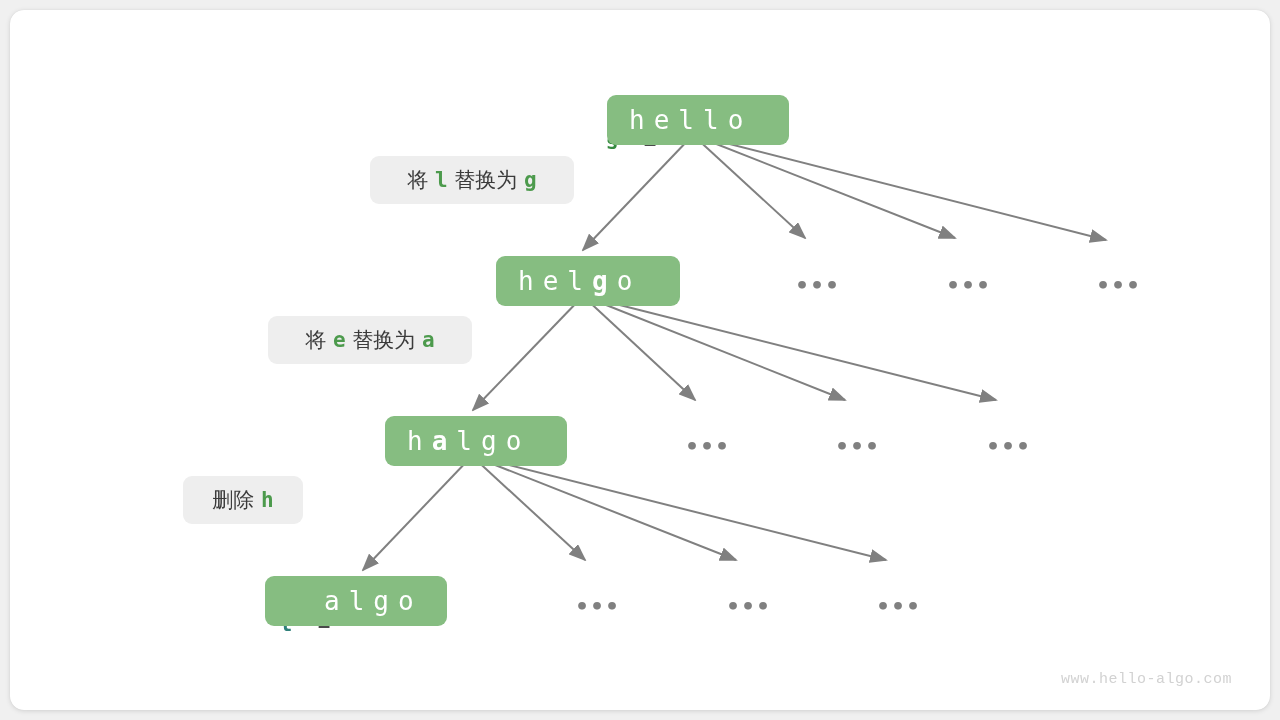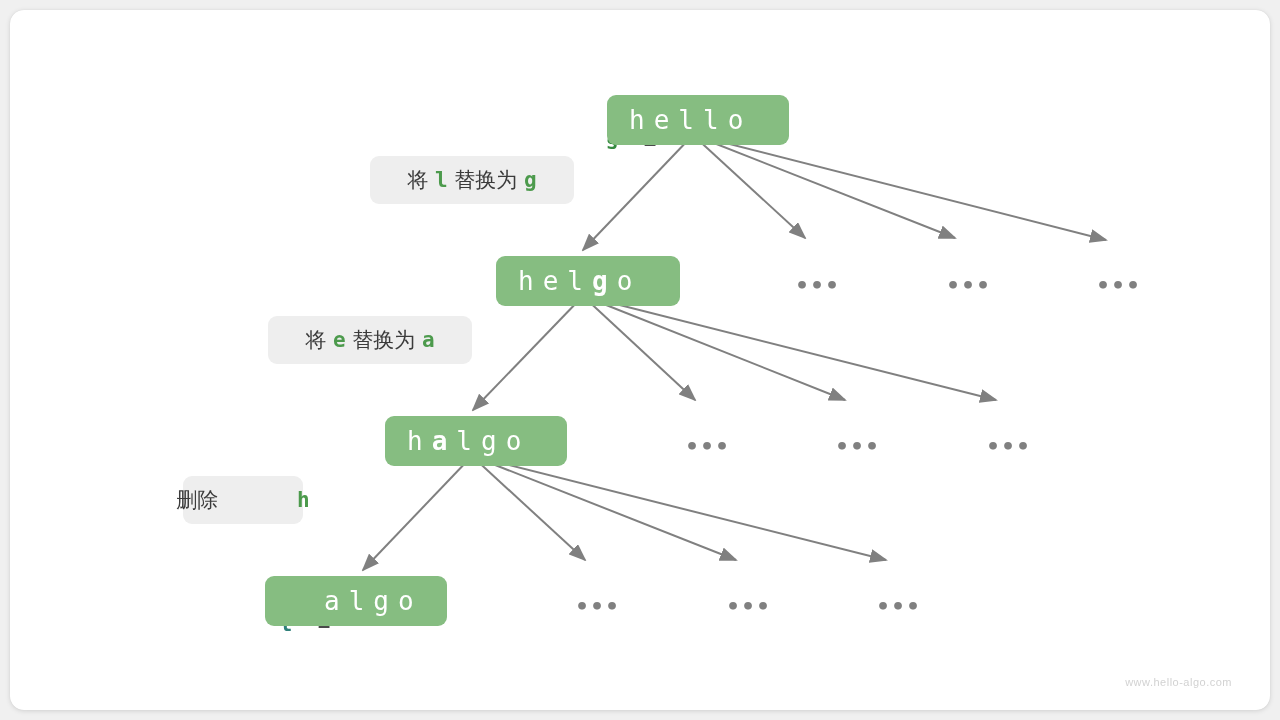--- a/index.html
+++ b/index.html
@@ -91,22 +91,22 @@
     font-weight: bold;
     letter-spacing: 1px;
     line-height: 1;
   }
 
   #watermark {
     position: absolute;
     right: 38px;
     bottom: 22px;
     color: #d2d2d2;
-    font-family: Liberation Sans, sans-serif;
-    font-size: 11px;
+    font-family: Liberation Mono, monospace;
+    font-size: 15px;
     letter-spacing: 0.5px;
   }
 </style>
 </head>
 <body>
 
 <div id="card">
   <div id="stage">
 
     <svg id="edges" viewBox="0 0 1260 700">
@@ -163,21 +163,21 @@
     </div>
 
     <div class="oplabel" style="left:360px; top:146px; width:204px; height:48px;">
       <span>将</span><span> </span><span class="mono">l</span><span> </span><span>替换为</span><span> </span><span class="mono">g</span>
     </div>
 
     <div class="oplabel" style="left:258px; top:306px; width:204px; height:48px;">
       <span>将</span><span> </span><span class="mono">e</span><span> </span><span>替换为</span><span> </span><span class="mono">a</span>
     </div>
 
-    <div class="oplabel" style="left:173px; top:466px; width:120px; height:48px;gap:36px;">
+    <div class="oplabel" style="left:173px; top:466px; width:120px; height:48px;">
       <span>删除</span><span> </span><span class="mono">h</span>
     </div>
 
     <div class="ellipsis" style="left:785px; top:265px;">•••</div>
     <div class="ellipsis" style="left:936px; top:265px;">•••</div>
     <div class="ellipsis" style="left:1086px; top:265px;">•••</div>
 
     <div class="ellipsis" style="left:675px; top:426px;">•••</div>
     <div class="ellipsis" style="left:825px; top:426px;">•••</div>
     <div class="ellipsis" style="left:976px; top:426px;">•••</div>

